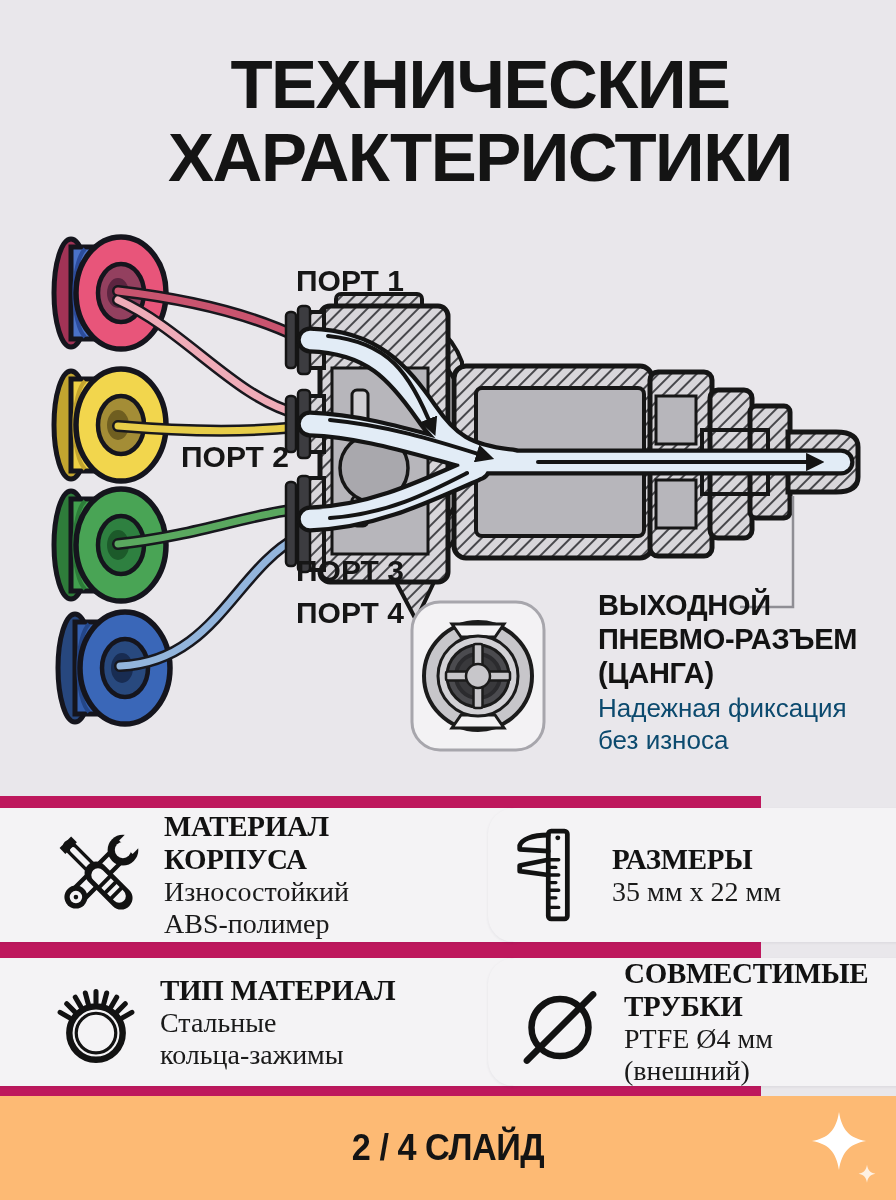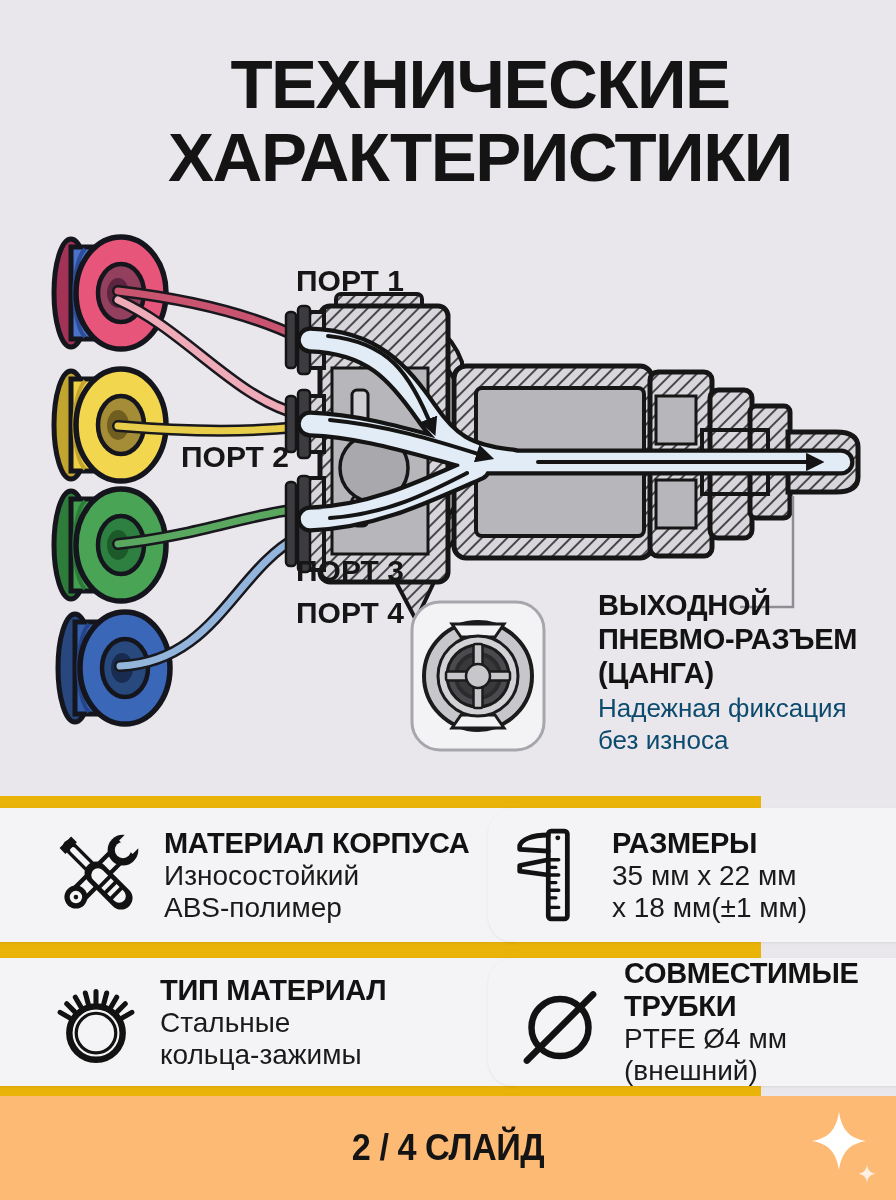--- a/index.html
+++ b/index.html
@@ -17,21 +17,21 @@
   }
   .header h1 span{display:block;}
   
   .diagram-svg{position:absolute;top:0;left:0;}
   .port-label{font-family:"Liberation Sans",sans-serif;font-size:30px;font-weight:bold;fill:#161616;}
   .callout{position:absolute;left:562px;top:588px;width:310px;}
   .callout .t{font-size:29px;line-height:34px;font-weight:bold;color:#131313;letter-spacing:-0.3px;}
   .callout .s{font-size:26px;line-height:32px;color:#0c4a6e;margin-top:2px;}
   .callout span{display:block;margin-left:36px;}
   
-  .specs{position:absolute;top:796px;left:0;width:761px;height:300px;background:#eab308;}
+  .specs{position:absolute;top:796px;left:0;width:761px;height:300px;background:#be185d;font-family:Liberation Serif, serif;}
   .spec-card{
     position:absolute;background:#f4f3f5;border-radius:26px;
     box-shadow:0 1px 3px rgba(40,40,60,0.08);
     display:flex;align-items:center;
   }
   .card-r1{top:12px;height:134px;}
   .card-r2{top:162px;height:128px;}
   .card-left{left:-34px;width:486px;padding-left:84px;}
   .card-right{left:488px;width:450px;padding-left:26px;}
   .spec-icon{flex:0 0 auto;}
@@ -251,21 +251,20 @@
           <rect x="36" y="6" width="20" height="92" rx="3"></rect>
           <path d="M36,36 h11 M36,44 h8 M36,52 h11 M36,60 h8 M36,68 h11 M36,76 h8 M36,86 h11" stroke-width="3.5"></path>
           <path d="M36,10 C18,10 8,15 6,21 L6,25 L36,27"></path>
           <path d="M36,36 L6,42 L6,48 L36,52"></path>
           <circle cx="46" cy="13" r="2.6" fill="#121212" stroke="none"></circle>
         </g>
       </svg>
       <div class="spec-text">
         <div class="spec-title">РАЗМЕРЫ</div>
         <div class="spec-line">35 мм x 22 мм</div>
-        <div class="spec-line">x 18 мм(±1 мм)</div>
       </div>
     </div>
 
     <div class="spec-card card-r2 card-left">
       <svg class="spec-icon" width="92" height="92" viewBox="0 0 100 100">
         <g stroke="#121212" fill="none" stroke-linecap="round">
           <circle cx="50" cy="62" r="29" stroke-width="7"></circle>
           <circle cx="50" cy="62" r="21.5" stroke-width="3.5"></circle>
           <path d="M21.4,45.5 L11,39.5 M26.7,38.7 L18.2,30.2 M33.5,33.4 L27.5,23 M41.5,30.1 L38.4,18.5 M50,29 L50,17 M58.5,30.1 L61.6,18.5 M66.5,33.4 L72.5,23 M73.3,38.7 L81.8,30.2 M78.6,45.5 L89,39.5" stroke-width="5.5"></path>
         </g>

